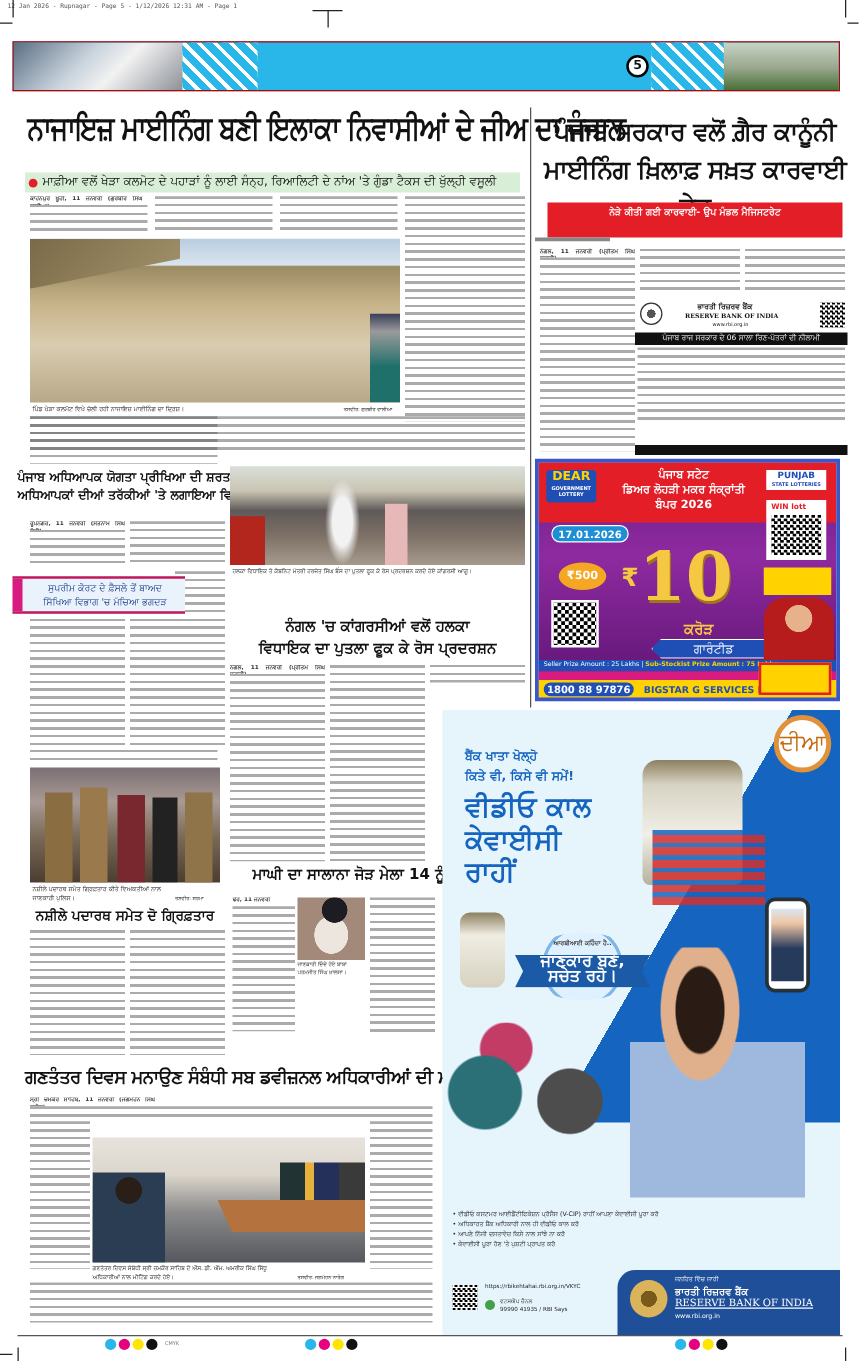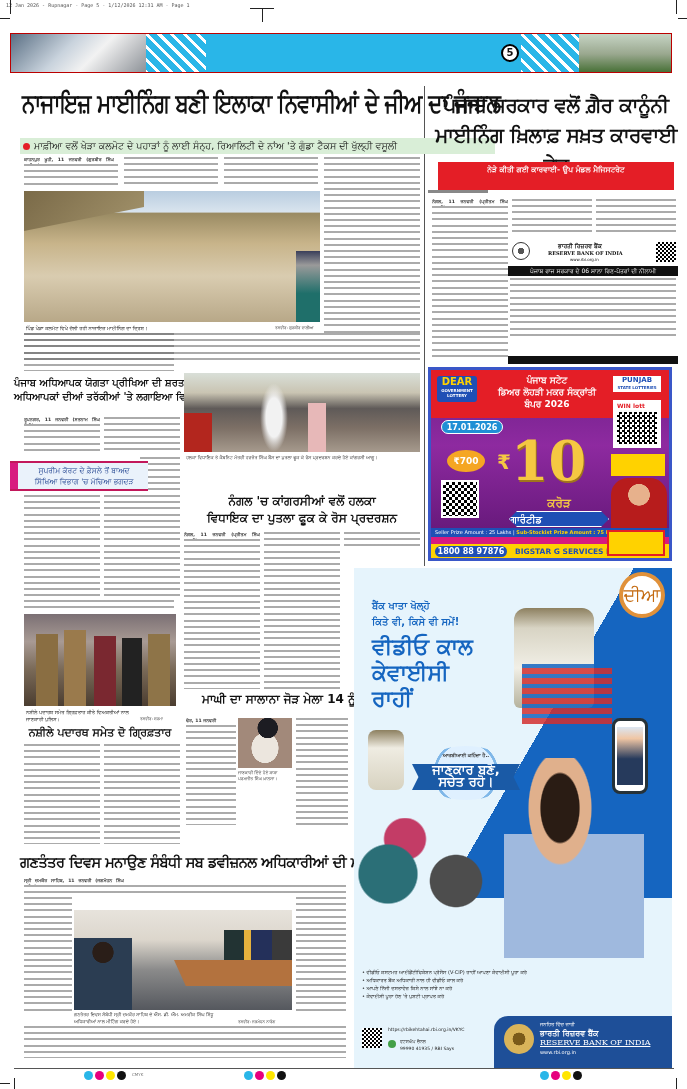--- a/index.html
+++ b/index.html
@@ -15,21 +15,21 @@
 .mast .oval{left:193px;top:1px;width:292px;height:38px;border-radius:20px;background:#000;overflow:hidden}
 .mast .red{left:6px;top:2px;width:150px;height:34px;background:#e41e26;border-radius:17px 0 0 17px}
 .mast .yellow{left:140px;top:2px;width:145px;height:34px;background:#ffd200;border-radius:0 17px 17px 0;clip-path:polygon(10% 0,100% 0,100% 100%,0 100%)}
 .mast .t1{left:20px;top:0;font-size:22px;font-weight:bold;color:#fff;font-family:"DejaVu Serif",serif;letter-spacing:-1px}
 .mast .t1s{left:55px;top:27px;font-size:5px;color:#fff}
 .mast .t2{left:165px;top:0;font-size:22px;font-weight:bold;color:#e41e26;font-family:"DejaVu Serif",serif}
 .mast .date{left:158px;top:27px;font-size:6px;color:#333}
 .mast .pg{left:490px;top:10px;width:18px;height:18px;border-radius:50%;background:#fff;border:2px solid #000;font-size:10px;font-weight:bold;text-align:center;line-height:14px}
 
 .h-main{left:22px;top:88px;font-size:26px;font-weight:bold;letter-spacing:-1px;font-family:"DejaVu Sans",sans-serif;white-space:nowrap;transform:scaleX(.82);transform-origin:left}
-.sub-strip{left:20px;top:138px;width:475px;height:16px;background:#d9eed7}
+.sub-strip{left:20px;top:138px;width:396px;height:16px;background:#d9eed7}
 .sub-strip span{font-size:9.5px;position:absolute;left:14px;top:2px;white-space:nowrap}
 .sub-dot{left:23px;top:143px;width:7px;height:7px;border-radius:50%;background:#e41e26}
 .h-right{left:430px;top:90px;width:252px;font-size:20px;font-weight:bold;line-height:30px;text-align:center;letter-spacing:-.5px}
 .red-box{left:438px;top:162px;width:236px;height:28px;background:#e41e26;color:#fff;font-size:7.5px;text-align:center;line-height:13px;padding-top:1px;font-weight:bold}
 .txt{font-size:4.6px;line-height:6.2px;color:#333;overflow:hidden;text-align:justify}
 .gray-lines{background:repeating-linear-gradient(180deg,#666 0 2px,transparent 2px 6.2px);opacity:.55}
 .vsep{background:#555;width:1px}
 .photo{overflow:hidden}
 .cap{font-size:5px;color:#222;white-space:nowrap}
 .h2{font-weight:bold;text-align:center;white-space:nowrap}
@@ -42,21 +42,21 @@
 .lot .dear{left:6px;top:6px;width:40px;height:26px;background:#1f4fb5;color:#ffd200;font-weight:bold;font-size:10px;text-align:center;line-height:12px;border-radius:3px}
 .lot .dear small{display:block;font-size:4px;color:#fff;line-height:5px}
 .lot .title{left:56px;top:4px;width:120px;color:#fff;font-size:9px;font-weight:bold;text-align:center;line-height:12px}
 .lot .pblogo{left:182px;top:6px;width:48px;height:16px;background:#fff;color:#1f4fb5;font-size:7px;font-weight:bold;text-align:center;line-height:8px}
 .lot .pblogo small{display:block;font-size:4px}
 .lot .datebadge{left:10px;top:50px;width:62px;height:14px;background:#1f8fd5;color:#fff;border-radius:7px;font-size:8px;font-weight:bold;text-align:center;line-height:14px;border:1px solid #fff}
 .lot .price{left:16px;top:80px;width:38px;height:22px;background:#f5a623;border-radius:50%;color:#fff;font-weight:bold;font-size:9px;text-align:center;line-height:22px}
 .lot .ten{left:80px;top:56px;width:90px;height:70px;color:#f5c842;font-size:54px;font-weight:bold;text-align:left;line-height:70px;text-shadow:1px 2px 0 #a0741c;font-family:"DejaVu Serif",serif}
 .lot .rupee{left:66px;top:80px;color:#f5c842;font-size:20px;font-weight:bold}
 .lot .crore{left:88px;top:126px;width:80px;color:#f5c842;font-size:12px;font-weight:bold;text-align:center}
-.lot .guar{left:78px;top:141px;width:100px;height:16px;background:#1f4fb5;color:#fff;font-size:10px;font-weight:bold;line-height:16px;border:1px solid #fff;clip-path:polygon(8% 0,92% 0,100% 50%,92% 100%,8% 100%,0 50%)}
+.lot .guar{left:90px;top:141px;width:100px;height:16px;background:#1f4fb5;color:#fff;font-size:10px;font-weight:normal;text-align:center;line-height:16px;border:1px solid #fff;clip-path:polygon(8% 0,92% 0,100% 50%,92% 100%,8% 100%,0 50%)}
 .lot .qr1{left:10px;top:110px;width:38px;height:38px;background:repeating-conic-gradient(#000 0 25%,#fff 0 50%) 0 0/6px 6px;border:2px solid #fff}
 .lot .qr2{left:182px;top:30px;width:48px;height:48px;background:#fff}
 .lot .qr2 i{position:absolute;left:4px;top:12px;width:40px;height:32px;background:repeating-conic-gradient(#000 0 25%,#fff 0 50%) 0 0/5px 5px}
 .lot .winlot{left:186px;top:32px;font-size:6px;color:#e41e26;font-weight:bold}
 .lot .man{left:180px;top:108px;width:56px;height:56px;background:radial-gradient(circle at 50% 30%,#e7b18c 0 22%,#b71c1c 23% 100%);border-radius:30% 30% 0 0}
 .lot .yellowsign{left:180px;top:84px;width:54px;height:22px;background:#ffd200;color:#c62828;font-size:4.5px;text-align:center;line-height:7px;font-weight:bold}
 .lot .amt{left:0;top:158px;width:238px;height:9px;background:#1f4fb5;color:#fff;font-size:5px;line-height:9px;padding-left:4px;white-space:nowrap}
 .lot .amt b{color:#ffd200}
 .lot .pinkstrip{left:0;top:167px;width:238px;height:7px;background:#d81b7f;color:#fff;font-size:4px;line-height:7px;padding-left:6px;white-space:nowrap}
 .lot .bottom{left:0;top:174px;width:238px;height:14px;background:#ffd200}
@@ -228,21 +228,21 @@
 <div class="abs lot">
   <div class="abs top"></div>
   <div class="abs dear"><span>DEAR</span><small>GOVERNMENT LOTTERY</small></div>
   <div class="abs title">
     <div>ਪੰਜਾਬ ਸਟੇਟ</div>
     <div>ਡਿਅਰ ਲੋਹੜੀ ਮਕਰ ਸੰਕ੍ਰਾਂਤੀ</div>
     <div>ਬੰਪਰ 2026</div>
   </div>
   <div class="abs pblogo"><span>PUNJAB</span><small>STATE LOTTERIES</small></div>
   <div class="abs datebadge">17.01.2026</div>
-  <div class="abs price">₹700</div>
+  <div class="abs price">₹500</div>
   <div class="abs rupee">₹</div>
   <div class="abs ten">10</div>
   <div class="abs crore">ਕਰੋੜ</div>
   <div class="abs guar">ਗਾਰੰਟੀਡ</div>
   <div class="abs qr1"></div>
   <div class="abs qr2">
       <i></i>
     </div>
   <div class="abs winlot">WIN lott</div>
   <div class="abs yellowsign"></div>

